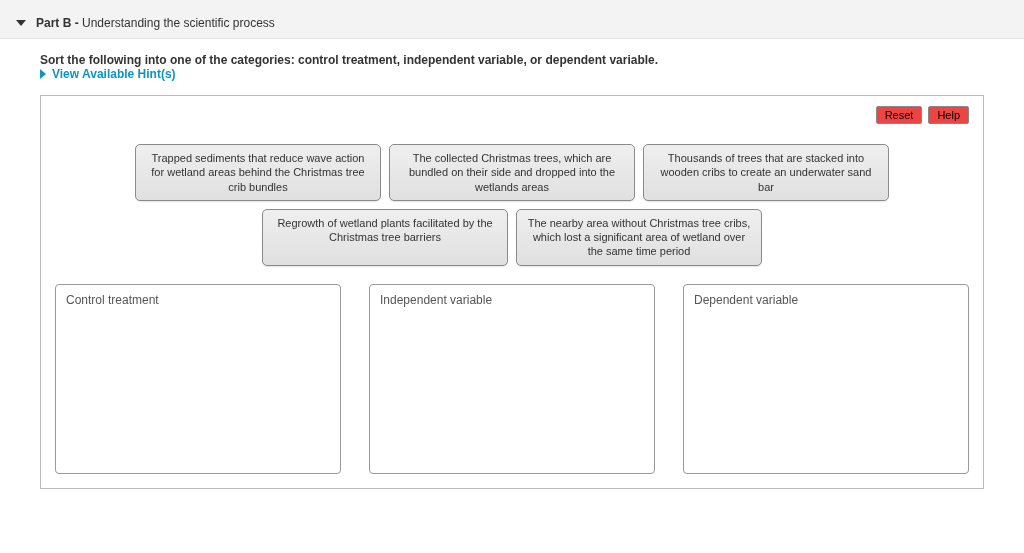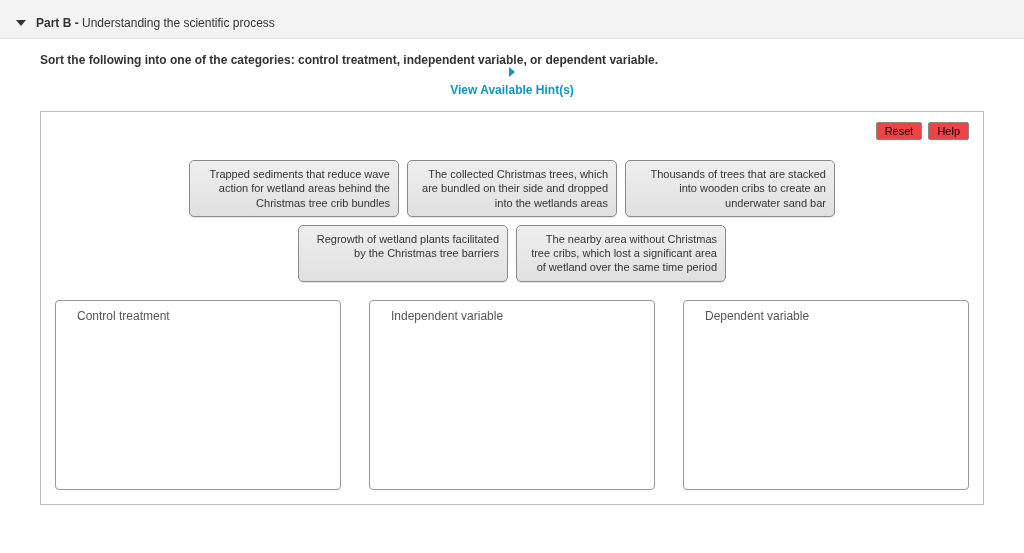--- a/index.html
+++ b/index.html
@@ -38,21 +38,20 @@
   }
   .hints-row {
     display: flex;
     align-items: center;
     gap: 6px;
     color: #0d96bf;
     font-weight: bold;
     font-size: 12px;
     margin-bottom: 14px;
     cursor: pointer;
-    flex-direction: column;
   }
   .caret-right {
     width: 0; height: 0;
     border-top: 5px solid transparent;
     border-bottom: 5px solid transparent;
     border-left: 6px solid #0d96bf;
   }
   .panel {
     border: 1px solid #bbb;
     padding: 10px 14px 14px 14px;
@@ -78,42 +77,42 @@
     align-items: center;
     gap: 8px;
     margin-bottom: 18px;
   }
   .items-row {
     display: flex;
     gap: 8px;
     justify-content: center;
   }
   .drag-item {
-    width: 210px;
+    width: 246px;
     background: linear-gradient(#efefef, #e0e0e0);
     border: 1px solid #8a8a8a;
     border-radius: 5px;
     padding: 6px 8px;
     font-size: 11px;
-    text-align: right;
+    text-align: center;
     line-height: 1.3;
     cursor: move;
     box-shadow: 0 1px 1px rgba(0,0,0,0.1);
   }
   .bins {
     display: flex;
     gap: 28px;
     justify-content: space-between;
   }
   .bin {
     flex: 1;
     border: 1px solid #999;
     border-radius: 4px;
     min-height: 190px;
-    padding: 8px 21px;
+    padding: 8px 10px;
     background: #fff;
   }
   .bin-title {
     font-size: 12px;
     color: #555;
   }
 </style>
 </head>
 <body>
 

